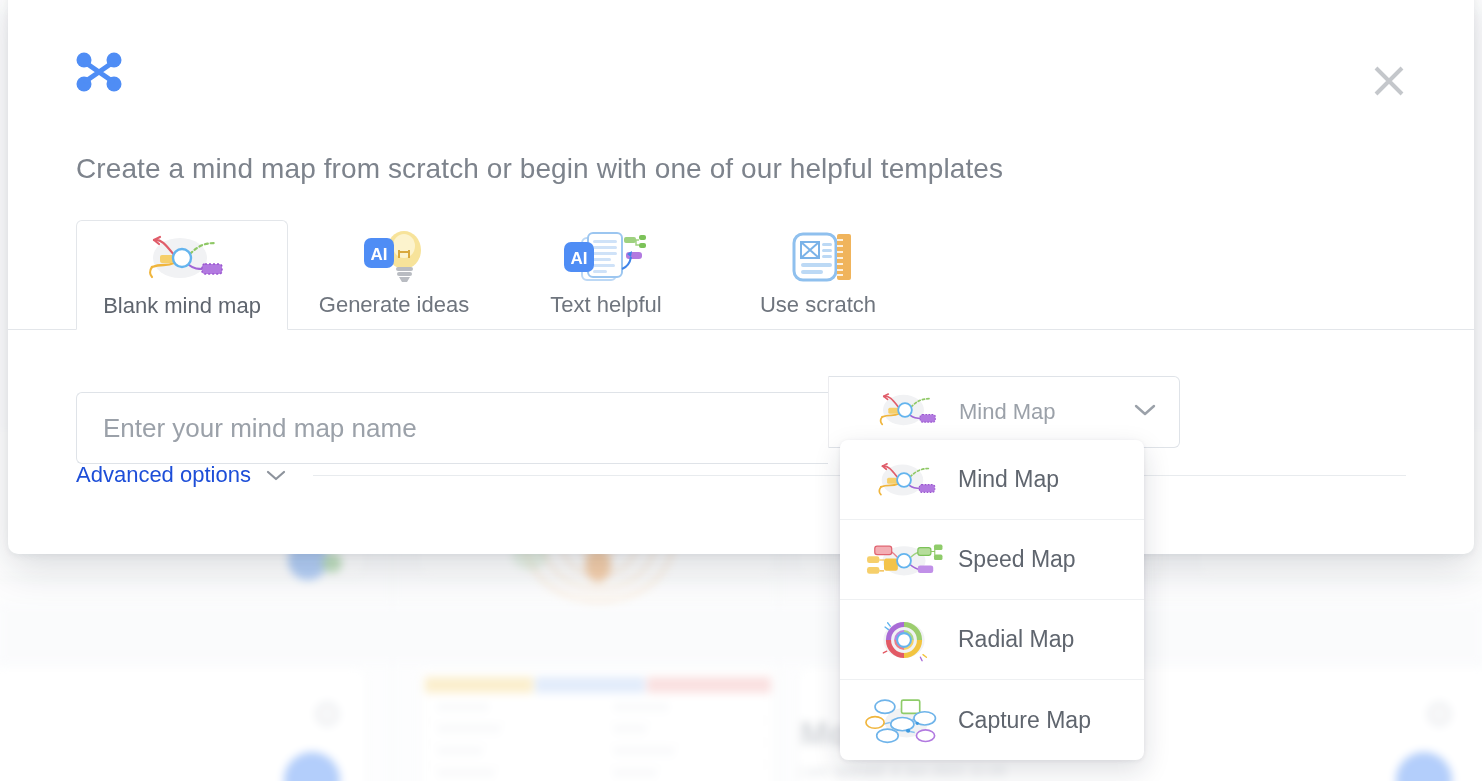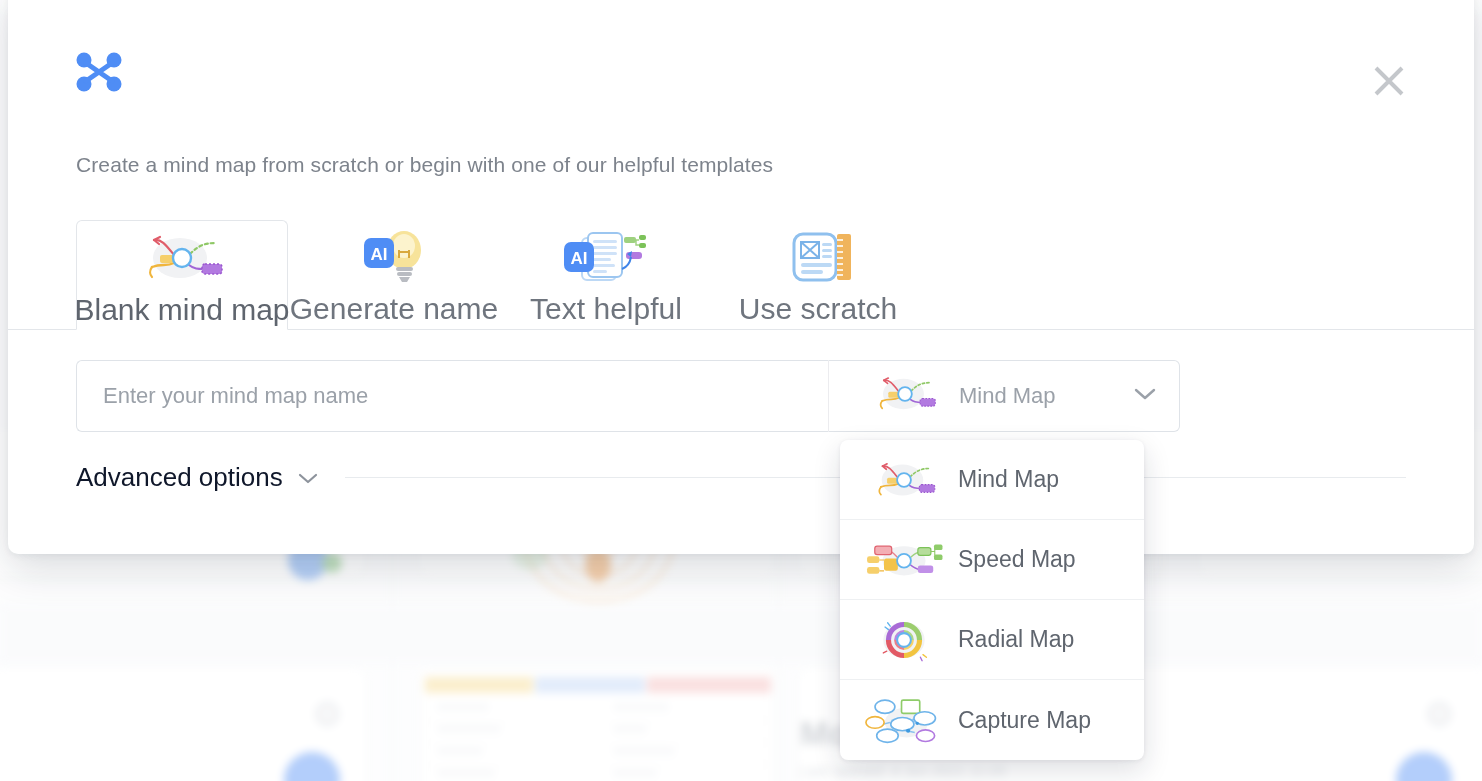--- a/index.html
+++ b/index.html
@@ -59,21 +59,21 @@
     font-family: "Liberation Sans", sans-serif;
   }
   .close-btn {
     position: absolute; right: 58px; top: 66px;
     width: 54px; height: 54px; display: flex; align-items: center; justify-content: center;
     cursor: pointer;
   }
   .close-btn svg { display: block; }
   .modal-sub {
     position: absolute; left: 68px; top: 165px;
-    font-size: 21px; color: #7d838c; letter-spacing: 0.1px;
+    font-size: 28px; color: #7d838c; letter-spacing: 0.1px;
   }
 
   
   .tabbar {
     position: absolute; left: 0; top: 232px; width: 1466px; height: 110px;
   }
   .tabbar-rule {
     position: absolute; left: 0; bottom: 0; width: 1466px; height: 1px; background: #e3e6ea;
   }
   .tabs { position: absolute; left: 68px; bottom: 0; display: flex; align-items: flex-end; }
@@ -83,53 +83,54 @@
     padding-top: 6px; cursor: pointer; background: transparent;
   }
   .tab.active {
     background: #ffffff;
     border: 1px solid #e3e6ea;
     border-bottom: 1px solid #ffffff;
     border-radius: 6px 6px 0 0;
     z-index: 3;
   }
   .tab-icon { height: 62px; display: flex; align-items: center; justify-content: center; }
-  .tab-label { font-size: 30px; color: #6f757e; margin-top: 4px; white-space: nowrap; }
+  .tab-label { font-size: 22px; color: #6f757e; margin-top: 4px; white-space: nowrap; }
   .tab.active .tab-label { color: #5f656e; }
 
   
   .formrow { position: absolute; left: 68px; top: 372px; display: flex; align-items: center; }
   .name-input {
     width: 752px; height: 72px;
     border: 1px solid #dfe3e8; border-right: none;
     border-radius: 6px 0 0 6px;
-    font-size: 22px; color: #4a4f57;
+    font-size: 26px; color: #4a4f57;
     padding: 0 26px; outline: none; background: #ffffff;
     font-family: "Liberation Sans", sans-serif;
+    margin-top: 32px;
   }
   .name-input::placeholder { color: #9ba1a9; }
   .type-select {
     width: 352px; height: 72px;
     border: 1px solid #dfe3e8; border-left: 1px solid #ececef;
     border-radius: 0 6px 6px 0;
     background: #ffffff;
     display: flex; align-items: center; gap: 14px; padding: 0 22px 0 36px;
     cursor: pointer; position: relative; z-index: 6;
   }
   .type-select-label { font-size: 22px; color: #9ba1a9; flex: 1; }
   .create-btn {
     margin-left: 20px;
     width: 216px; height: 72px; border: none; border-radius: 8px;
     background: #4f8df5; color: #ffffff; font-size: 23px; cursor: pointer;
     font-family: "Liberation Sans", sans-serif;
   }
 
   
   .advanced { position: absolute; left: 68px; top: 474px; display: flex; align-items: center; width: 1330px; }
-  .advanced-label { font-size: 26px; color: #0f172a; cursor: pointer; }
+  .advanced-label { font-size: 22px; color: #1d4ed8; cursor: pointer; }
   .advanced-chev { margin-left: 14px; cursor: pointer; display: flex; }
   .advanced-rule { flex: 1; height: 1px; background: #e8ebee; margin-left: 26px; }
 
   
   .dropdown {
     position: absolute; left: 840px; top: 440px;
     width: 304px;
     background: #ffffff;
     border-radius: 8px;
     box-shadow: 0 10px 28px rgba(20,30,50,0.14), 0 1px 4px rgba(20,30,50,0.08);
@@ -279,21 +280,21 @@
               <ellipse cx="52" cy="22" rx="17" ry="19" fill="#f7e39a"></ellipse>
               <ellipse cx="52" cy="18" rx="11" ry="12" fill="#fcf3cd"></ellipse>
               <path d="M47 22 v8 M57 22 v8 M47 24 h10" stroke="#d9a93c" stroke-width="2" fill="none"></path>
               <rect x="44" y="39" width="17" height="4" rx="2" fill="#b9bcc2"></rect>
               <rect x="45" y="44" width="15" height="4" rx="2" fill="#b9bcc2"></rect>
               <path d="M47 49 h11 l-3 5 h-5 z" fill="#b9bcc2"></path>
               <rect x="12" y="10" width="30" height="30" rx="7" fill="#4f8df5"></rect>
               <text x="27" y="32" font-family="Liberation Sans, sans-serif" font-size="17" font-weight="700" fill="#ffffff" text-anchor="middle">AI</text>
             </svg>
           </div>
-          <div class="tab-label">Generate name</div>
+          <div class="tab-label">Generate ideas</div>
         </div>
 
         <div class="tab">
           <div class="tab-icon">
             <svg width="92" height="58" viewBox="0 0 92 58">
               <rect x="22" y="10" width="34" height="42" rx="5" fill="#ffffff" stroke="#bcd8f5" stroke-width="2"></rect>
               <rect x="28" y="5" width="34" height="44" rx="5" fill="#ffffff" stroke="#9cc6f0" stroke-width="2"></rect>
               <g fill="#cfe2f8">
                 <rect x="33" y="12" width="24" height="3" rx="1.5"></rect>
                 <rect x="33" y="18" width="24" height="3" rx="1.5"></rect>

